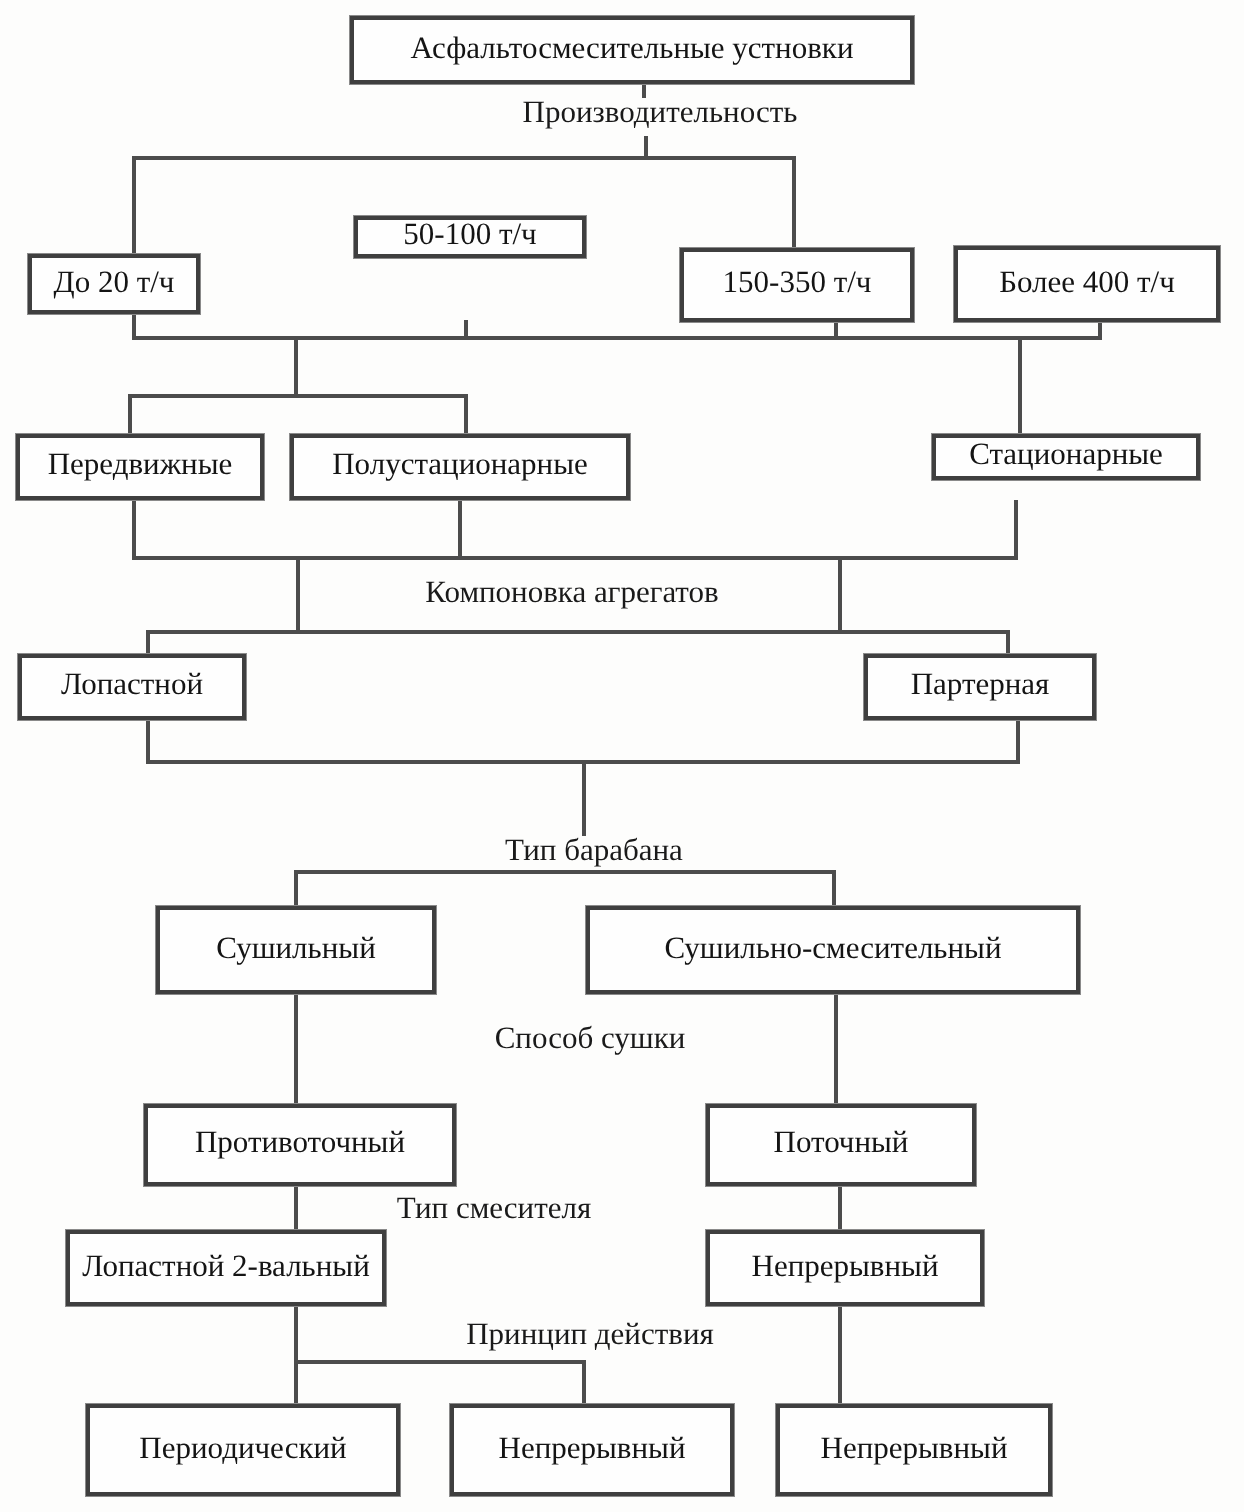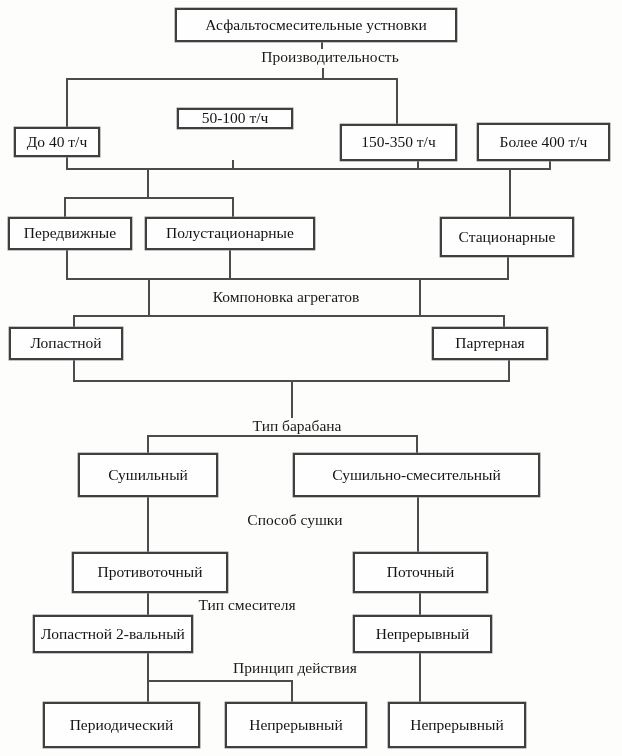--- a/index.html
+++ b/index.html
@@ -94,28 +94,28 @@
 
 <div class="lbl" style="left:330px;top:48px">Производительность</div>
 <div class="lbl" style="left:286px;top:288px">Компоновка агрегатов</div>
 <div class="lbl" style="left:297px;top:417px">Тип барабана</div>
 <div class="lbl" style="left:295px;top:511px">Способ сушки</div>
 <div class="lbl" style="left:247px;top:596px">Тип смесителя</div>
 <div class="lbl" style="left:295px;top:659px">Принцип действия</div>
 
 <div class="box" style="left:175px;top:8px;width:282px;height:34px">Асфальтосмесительные устновки</div>
 
-<div class="box" style="left:14px;top:127px;width:86px;height:30px">До 40 т/ч</div>
+<div class="box" style="left:14px;top:127px;width:86px;height:30px">До 20 т/ч</div>
 <div class="box" style="left:177px;top:108px;width:116px;height:21px">50-100 т/ч</div>
 <div class="box" style="left:340px;top:124px;width:117px;height:37px">150-350 т/ч</div>
 <div class="box" style="left:477px;top:123px;width:133px;height:38px">Более 400 т/ч</div>
 
 <div class="box" style="left:8px;top:217px;width:124px;height:33px">Передвижные</div>
 <div class="box" style="left:145px;top:217px;width:170px;height:33px">Полустационарные</div>
-<div class="box" style="left:440px;top:217px;width:134px;height:40px">Стационарные</div>
+<div class="box" style="left:466px;top:217px;width:134px;height:23px">Стационарные</div>
 
 <div class="box" style="left:9px;top:327px;width:114px;height:33px">Лопастной</div>
 <div class="box" style="left:432px;top:327px;width:116px;height:33px">Партерная</div>
 
 <div class="box" style="left:78px;top:453px;width:140px;height:44px">Сушильный</div>
 <div class="box" style="left:293px;top:453px;width:247px;height:44px">Сушильно-смесительный</div>
 
 <div class="box" style="left:72px;top:552px;width:156px;height:41px">Противоточный</div>
 <div class="box" style="left:353px;top:552px;width:135px;height:41px">Поточный</div>
 

